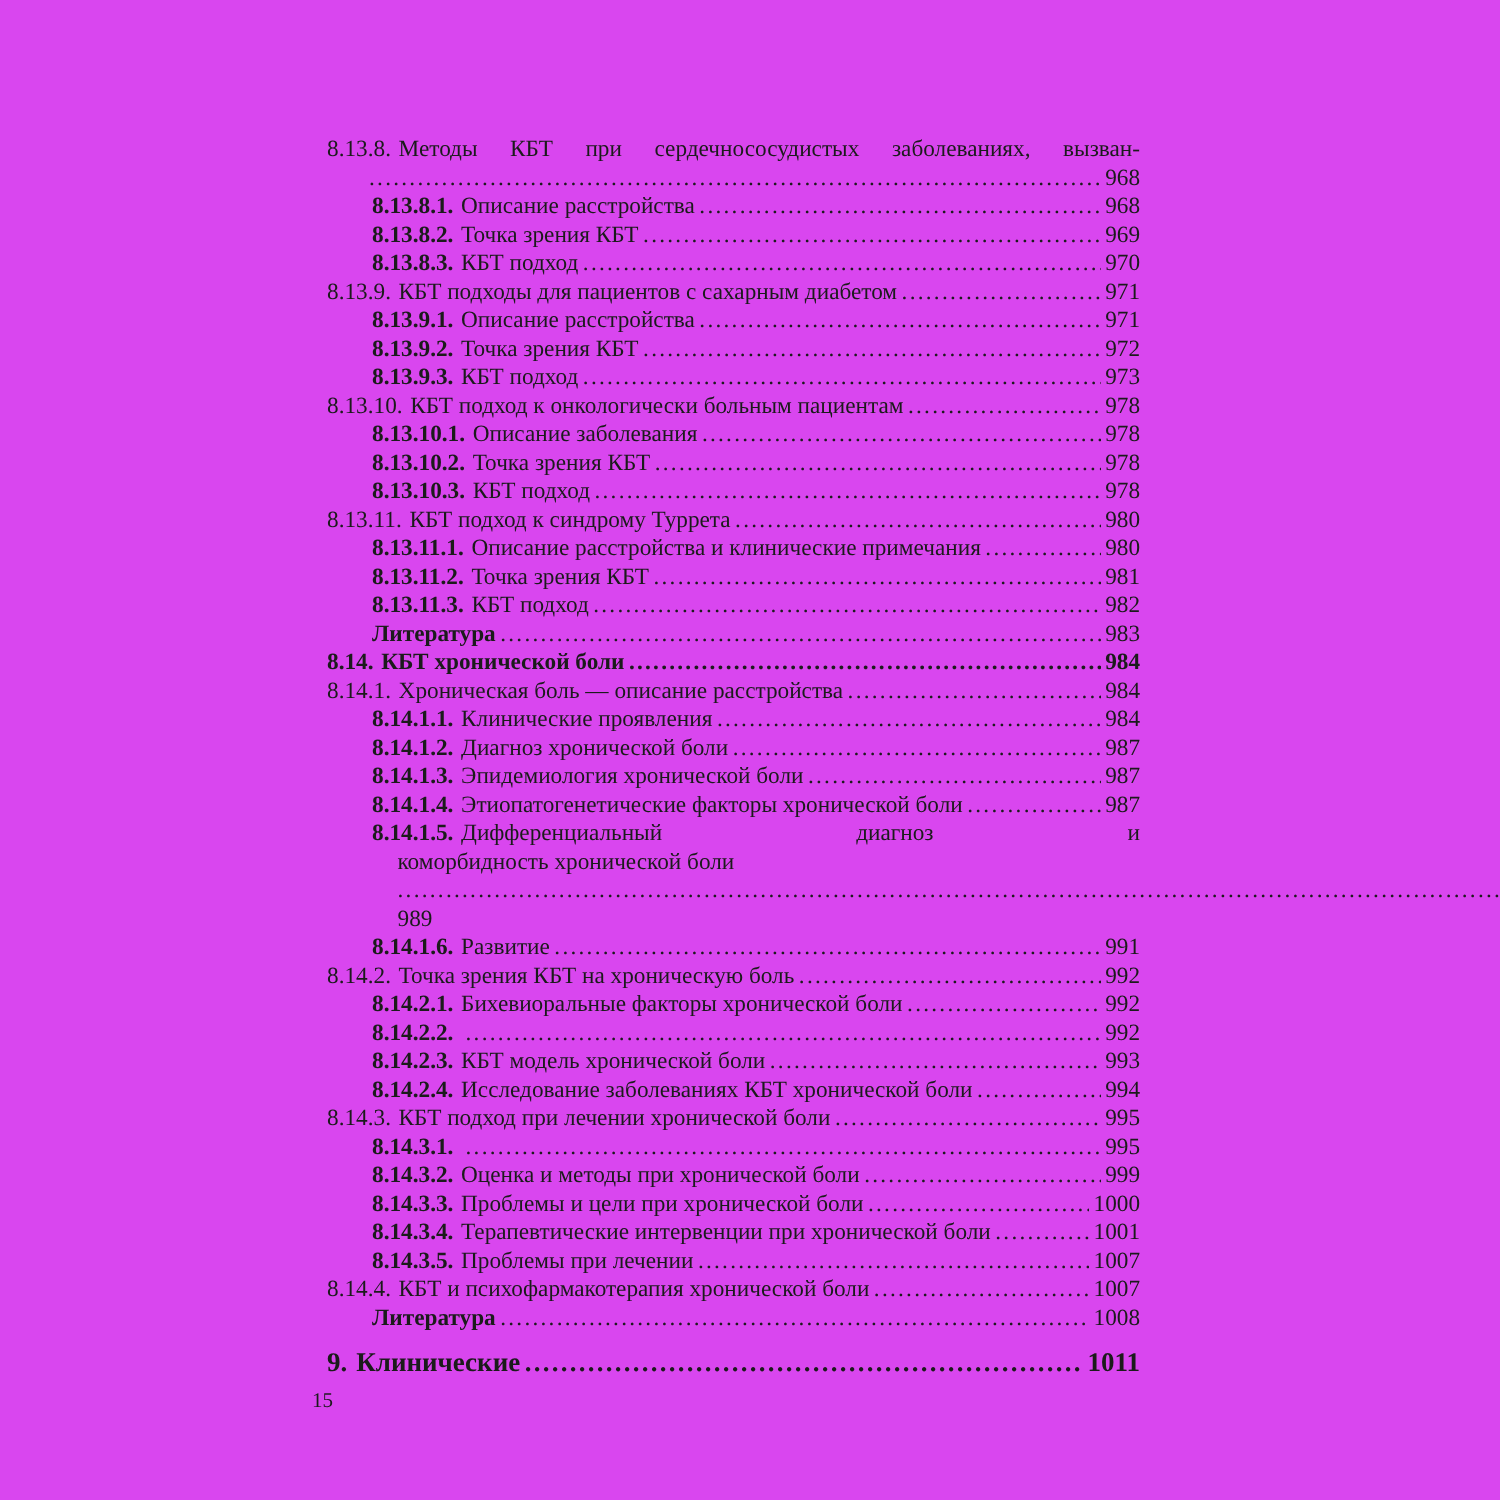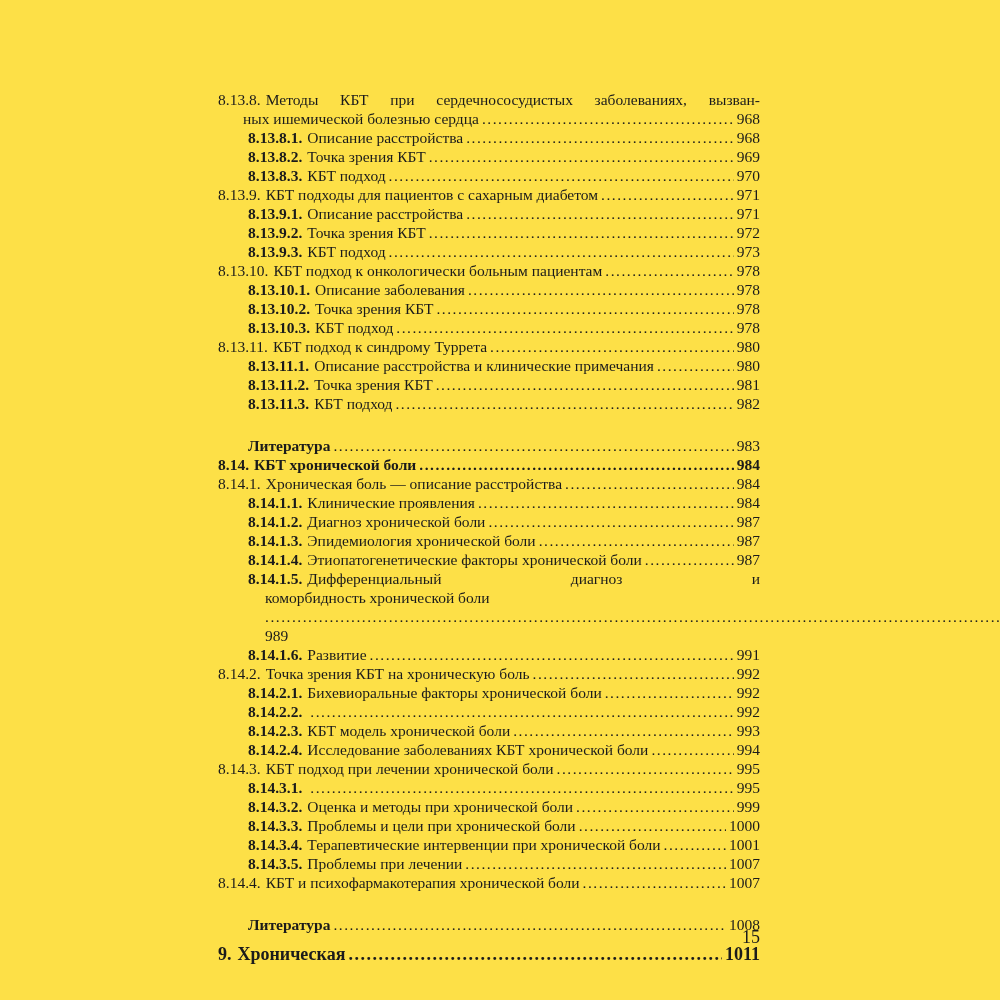--- a/index.html
+++ b/index.html
@@ -4,21 +4,21 @@
 <style>
   html, body {
     margin: 0;
     padding: 0;
     background: #ffffff;
   }
   .page {
     position: relative;
     width: 1000px;
     height: 1000px;
-    background: #fde047;
+    background: #d946ef;
     font-family: "Liberation Serif", "DejaVu Serif", serif;
     color: #1b1b1b;
     overflow: hidden;
   }
   .toc {
     position: absolute;
     left: 218px;
     top: 90px;
     width: 542px;
     font-size: 15.5px;
@@ -45,52 +45,51 @@
     content: "........................................................................................................................................................................................................";
     letter-spacing: 1.5px;
   }
   .pg { white-space: nowrap; }
 
   
   .l1     { padding-left: 0; }
   .l1cont { padding-left: 25px; }
   .l2     { padding-left: 30px; }
   .l2cont { padding-left: 44px; flex-direction: column; }
-  .lit    { padding-left: 30px; margin-top: 23px; }
+  .lit    { padding-left: 30px; }
 
   
   .l2 .num     { font-weight: bold; }
   .lit .txt    { font-weight: bold; }
   .sec         { font-weight: bold; }
   .chap        { font-weight: bold; font-size: 18px; margin-top: 11px; }
 
   
   .row.nopage {
     display: block;
     text-align: justify;
     text-align-last: justify;
   }
 
   .footer {
     position: absolute;
-    left: 218px;
+    left: 208px;
     top: 927px;
     width: 542px;
-    text-align: right;
-    font-size: 18px;
+    text-align: left;
+    font-size: 14px;
   }
 </style>
 </head>
 <body>
 
 <div class="page">
   <div class="toc">
       <div class="row l1 nopage"><span class="num">8.13.8.</span><span class="txt">Методы КБТ при сердечнососудистых заболеваниях, вызван-</span></div>
       <div class="row l1cont">
-        <span class="txt">ных ишемической болезнью сердца</span>
         <span class="leader"></span>
         <span class="pg">968</span>
       </div>
       <div class="row l2">
         <span class="num">8.13.8.1.</span>
         <span class="txt">Описание расстройства</span>
         <span class="leader"></span>
         <span class="pg">968</span>
       </div>
       <div class="row l2">
@@ -300,19 +299,19 @@
         <span class="leader"></span>
         <span class="pg">1007</span>
       </div>
       <div class="row lit">
         <span class="txt">Литература</span>
         <span class="leader"></span>
         <span class="pg">1008</span>
       </div>
       <div class="row chap">
         <span class="num">9.</span>
-        <span class="txt">Хроническая</span>
+        <span class="txt">Клинические</span>
         <span class="leader"></span>
         <span class="pg">1011</span>
       </div>
     </div>
   <div class="footer">15</div>
 </div>
 
 </body></html>

